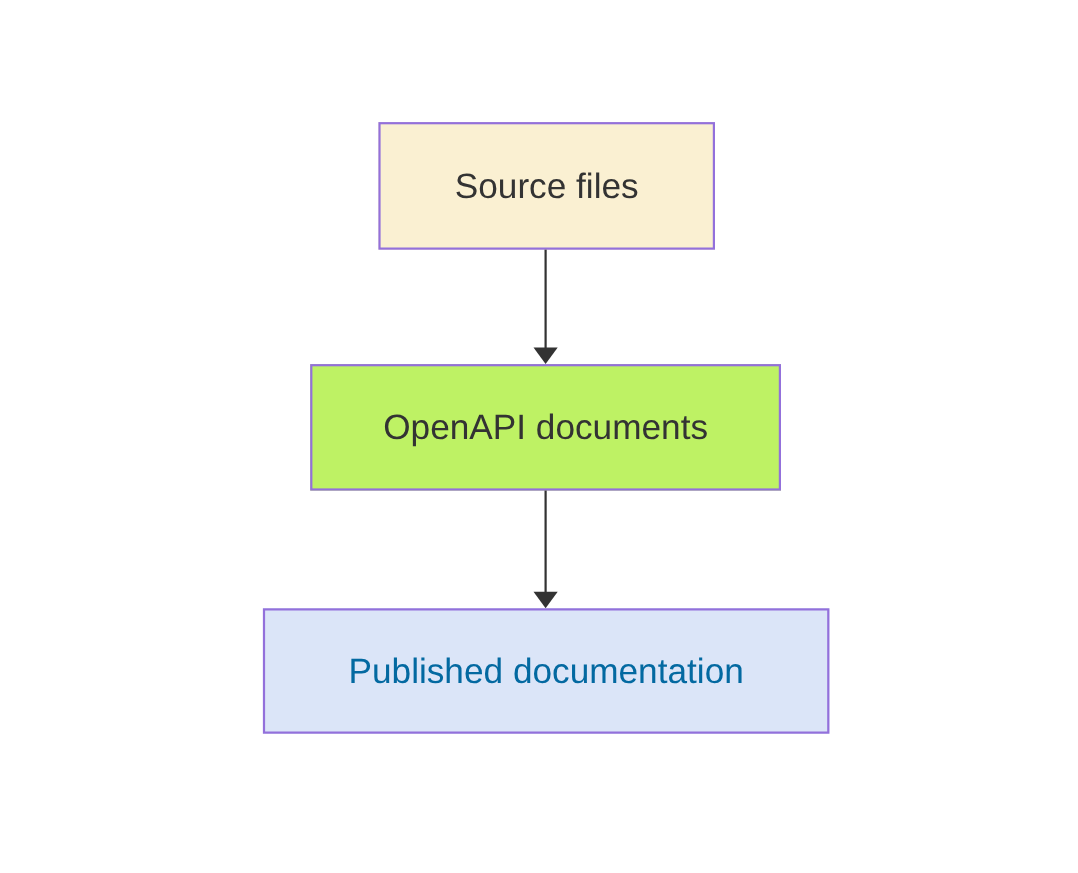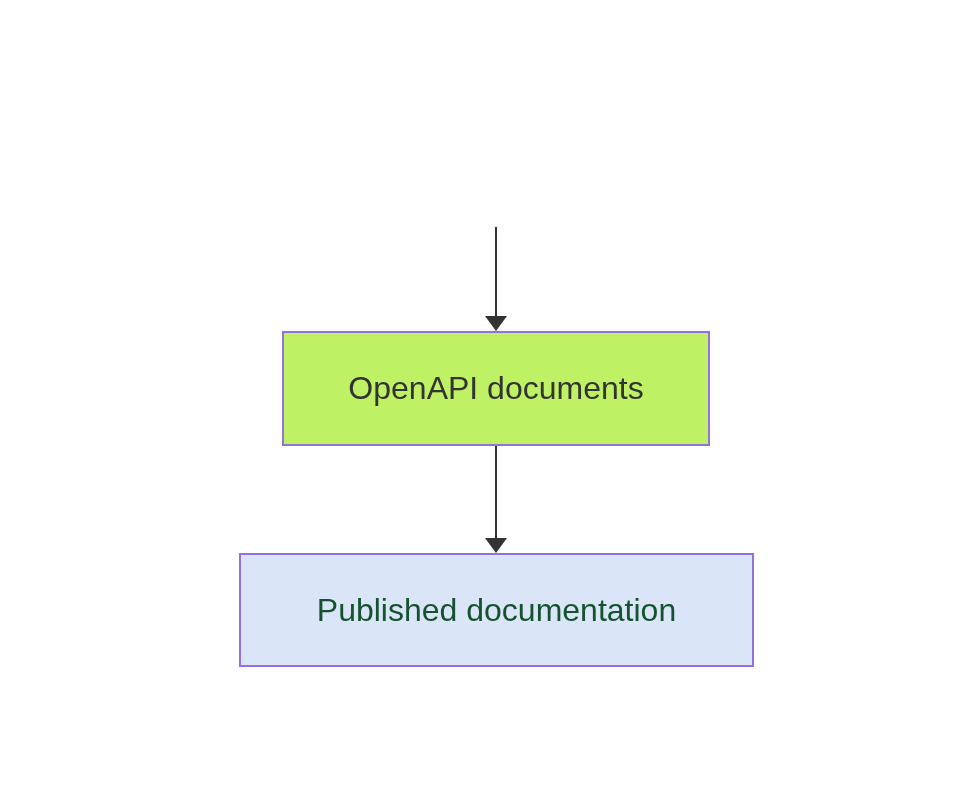--- a/index.html
+++ b/index.html
@@ -52,28 +52,31 @@
     border-top: 15px solid #333333;
   }
   .arrowhead-1 { left: 485px; top: 316px; }
   .arrowhead-2 { left: 485px; top: 538px; }
 </style>
 </head>
 <body>
 
 <div class="canvas" style="background: rgb(255, 255, 255);">
 
+  <div class="node node-a" style="background: rgb(250, 240, 210); border-color: rgb(147, 112, 219);">
+    <span class="node-label" style="color: rgb(51, 51, 51);">Source files</span>
+  </div>
 
   <div class="edge-line edge-line-1" style="background: rgb(51, 51, 51);"></div>
   <div class="arrowhead arrowhead-1" style="border-top-color: rgb(51, 51, 51);"></div>
 
   <div class="node node-b" style="background: #bef264; border-color: rgb(147, 112, 219);">
     <span class="node-label" style="color: rgb(51, 51, 51);">OpenAPI documents</span>
   </div>
 
   <div class="edge-line edge-line-2" style="background: rgb(51, 51, 51);"></div>
   <div class="arrowhead arrowhead-2" style="border-top-color: rgb(51, 51, 51);"></div>
 
   <div class="node node-c" style="background: rgb(219, 229, 248); border-color: rgb(147, 112, 219);">
-    <span class="node-label" style="color: #14532d;">Published documentation</span>
+    <span class="node-label" style="color: #0369a1;">Published documentation</span>
   </div>
 
 </div>
 
 </body></html>

